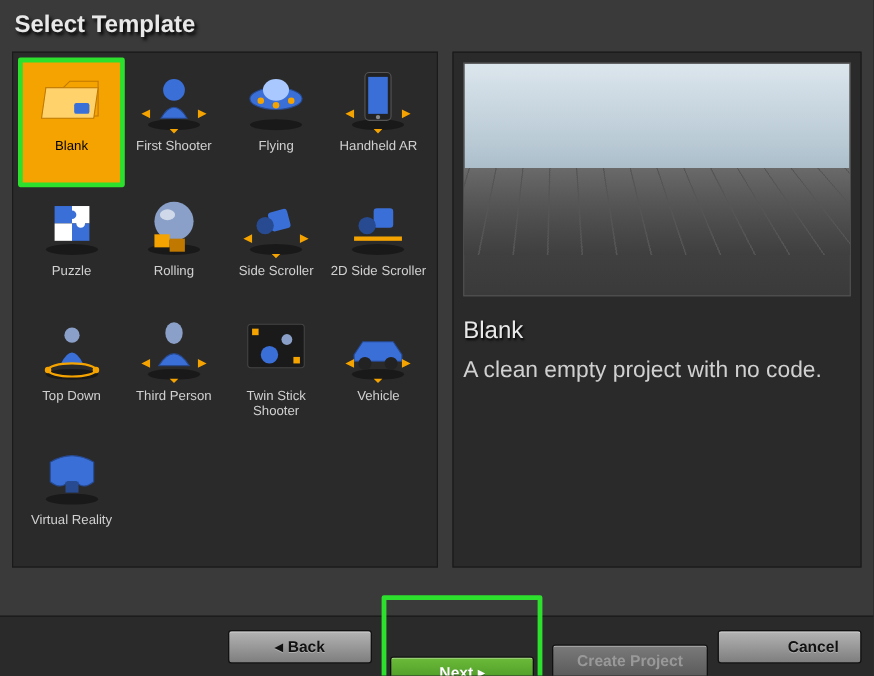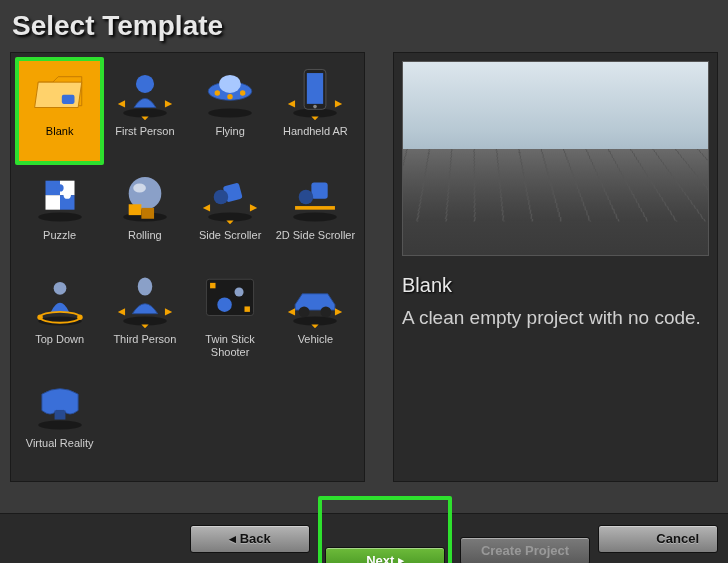--- a/index.html
+++ b/index.html
@@ -12,30 +12,30 @@
     overflow: hidden;
     position: relative;
   }
   .window {
     background: #3a3a3a;
     padding: 10px 10px 60px 10px;
     height: 100%;
     position: relative;
   }
   .title {
-    font-size: 28px;
+    font-size: 20px;
     font-weight: bold;
     color: #e8e8e8;
     text-shadow: 2px 2px 3px #000;
     margin-bottom: 10px;
     padding-left: 2px;
   }
   .main-area {
     display: flex;
-    gap: 28px;
+    gap: 12px;
     height: 430px;
   }
   .template-grid {
     width: 355px;
     background: #2a2a2a;
     border: 1px solid #1a1a1a;
     padding: 6px;
     display: grid;
     grid-template-columns: repeat(4, 1fr);
     grid-auto-rows: 104px;
@@ -194,21 +194,21 @@
         </div>
         <div class="template-item">
           <div class="template-icon">
             <svg width="60" height="58" viewBox="0 0 64 64">
               <ellipse cx="32" cy="54" rx="24" ry="5" fill="rgba(0,0,0,.4)"></ellipse>
               <ellipse cx="32" cy="22" rx="10" ry="10" fill="#3a6fd8"></ellipse>
               <path d="M20 48 Q32 28 44 48 Z" fill="#3a6fd8" stroke="#274a90"></path>
               <path d="M10 48 L2 44 L10 40 Z M54 48 L62 44 L54 40 Z M28 58 L32 62 L36 58 Z" fill="#f4a300"></path>
             </svg>
           </div>
-          <div class="template-label">First Person</div>
+          <div class="template-label">First Shooter</div>
         </div>
         <div class="template-item">
           <div class="template-icon">
             <svg width="60" height="58" viewBox="0 0 64 64">
               <ellipse cx="32" cy="54" rx="24" ry="5" fill="rgba(0,0,0,.4)"></ellipse>
               <ellipse cx="32" cy="30" rx="24" ry="10" fill="#3a6fd8" stroke="#274a90"></ellipse>
               <ellipse cx="32" cy="22" rx="12" ry="10" fill="#a8c8ff"></ellipse>
               <circle cx="18" cy="32" r="3" fill="#f4a300"></circle>
               <circle cx="32" cy="36" r="3" fill="#f4a300"></circle>
               <circle cx="46" cy="32" r="3" fill="#f4a300"></circle>

